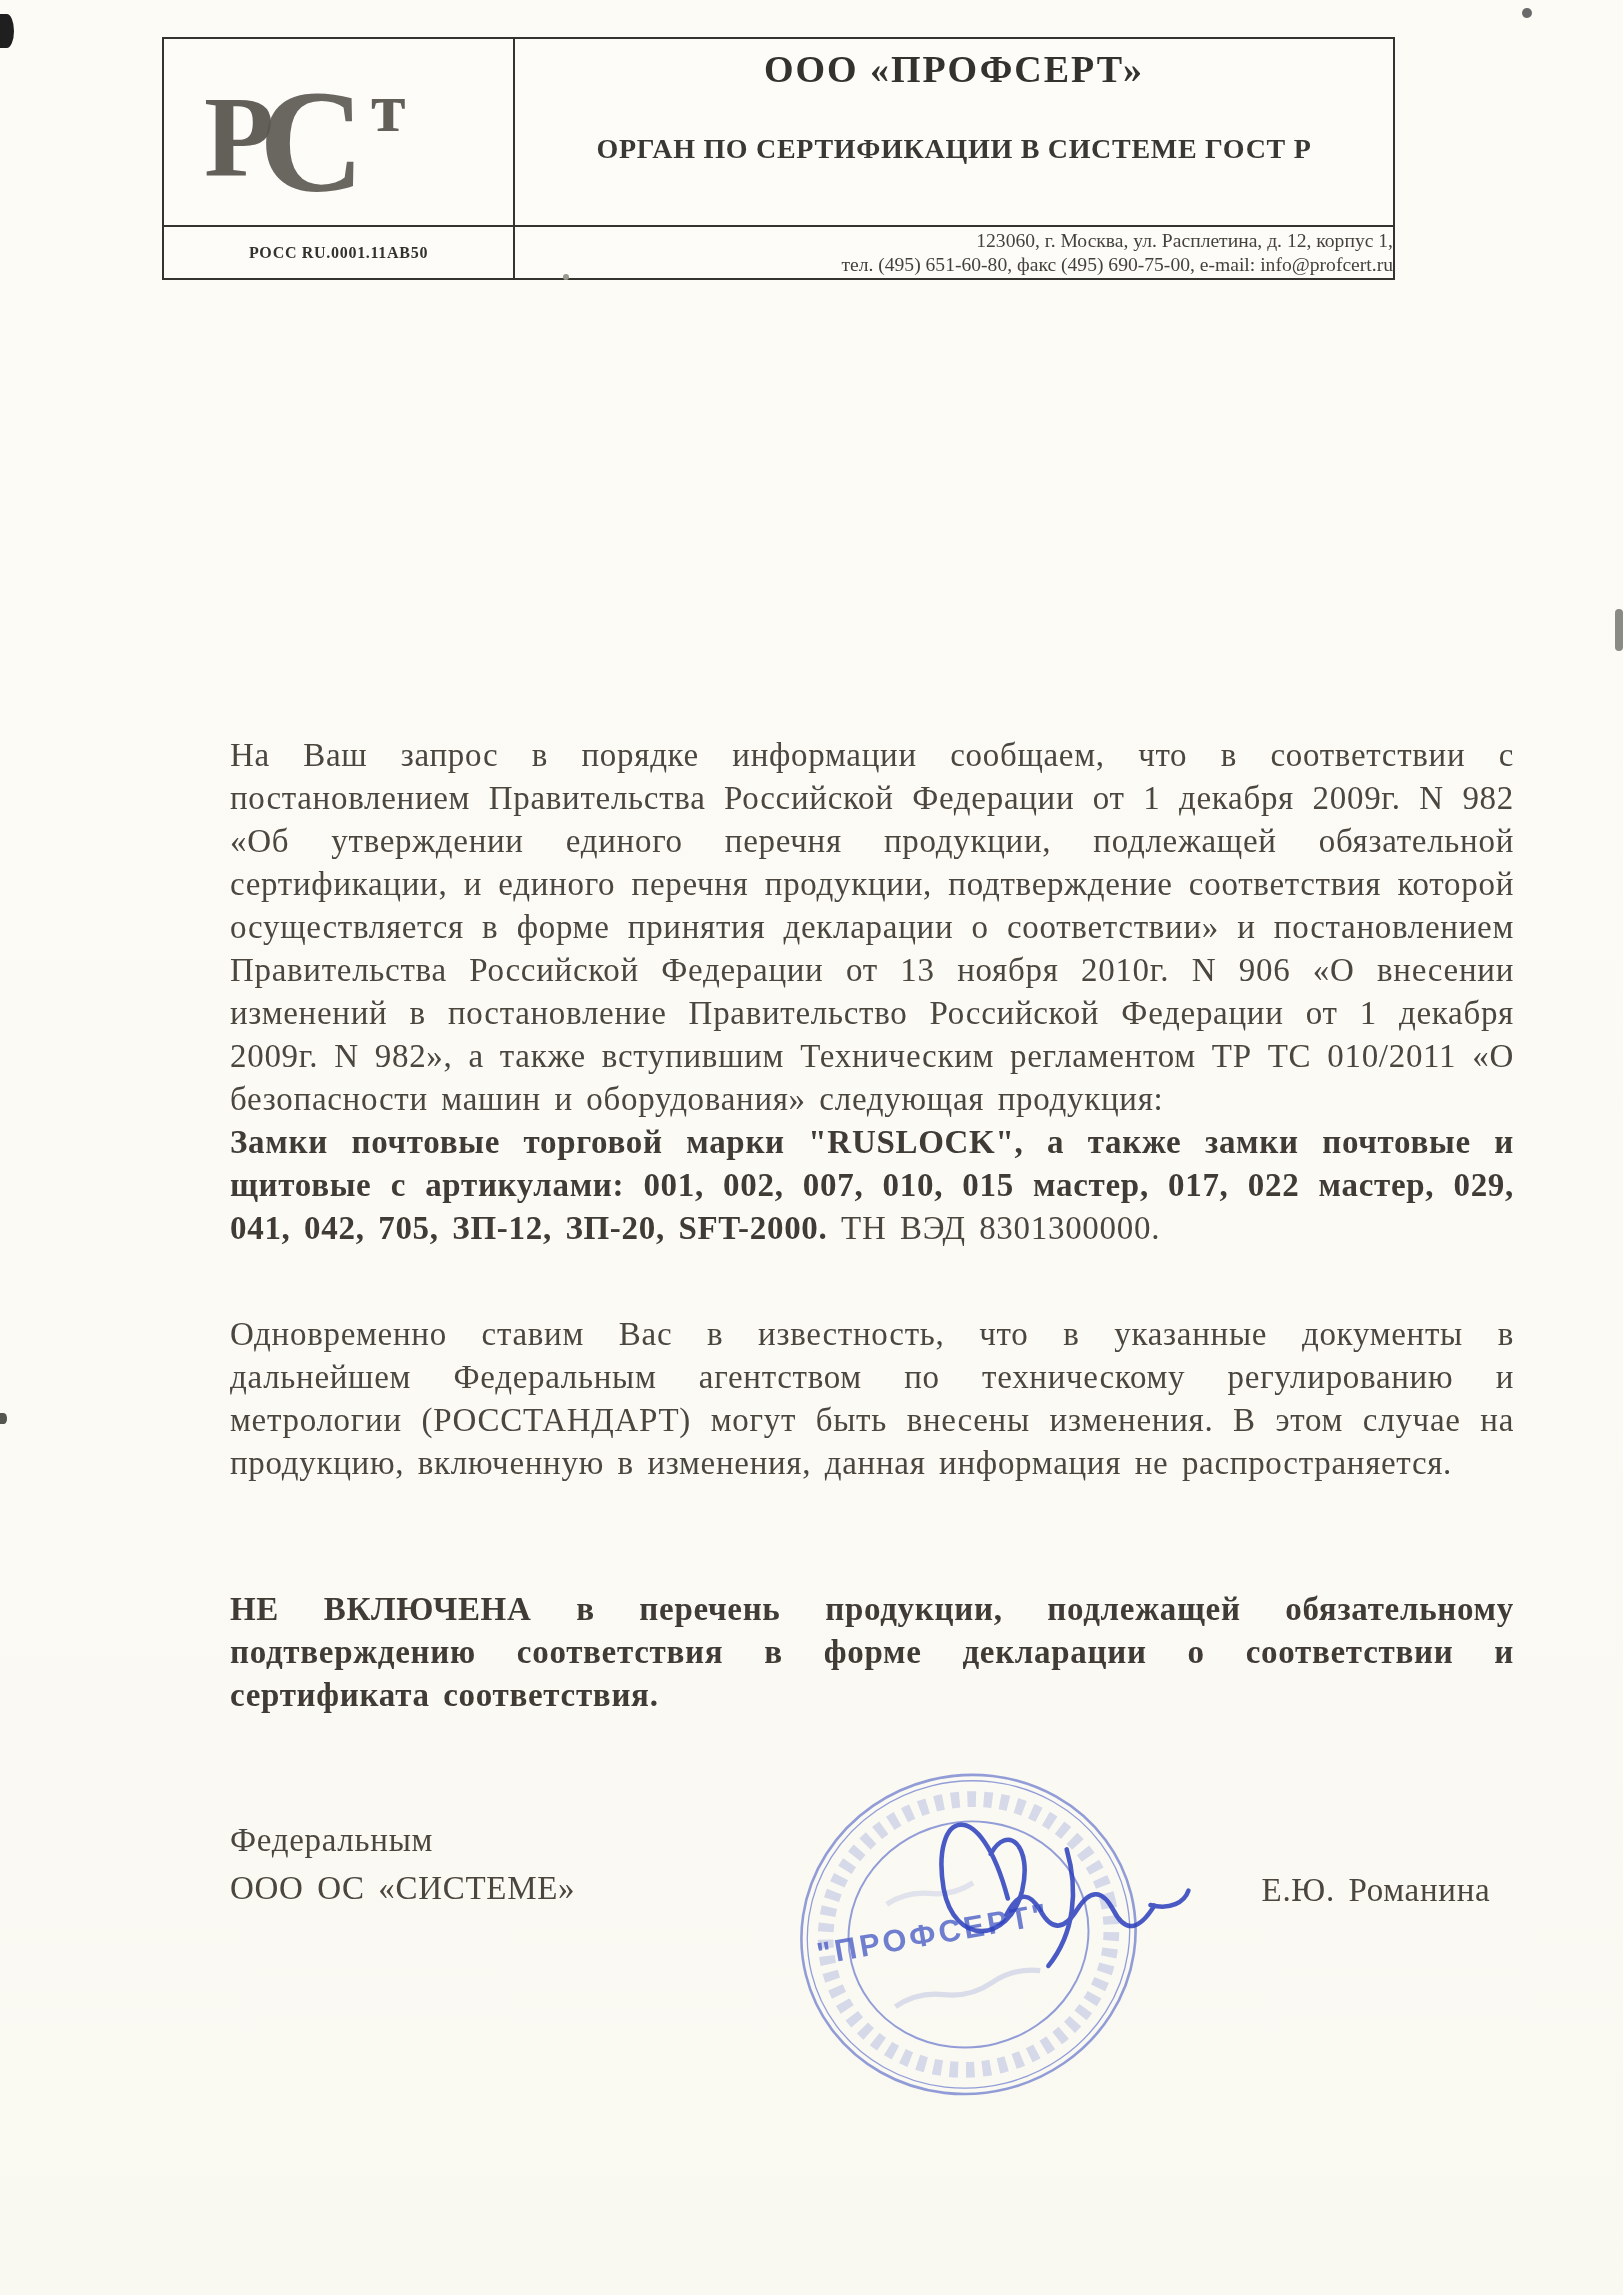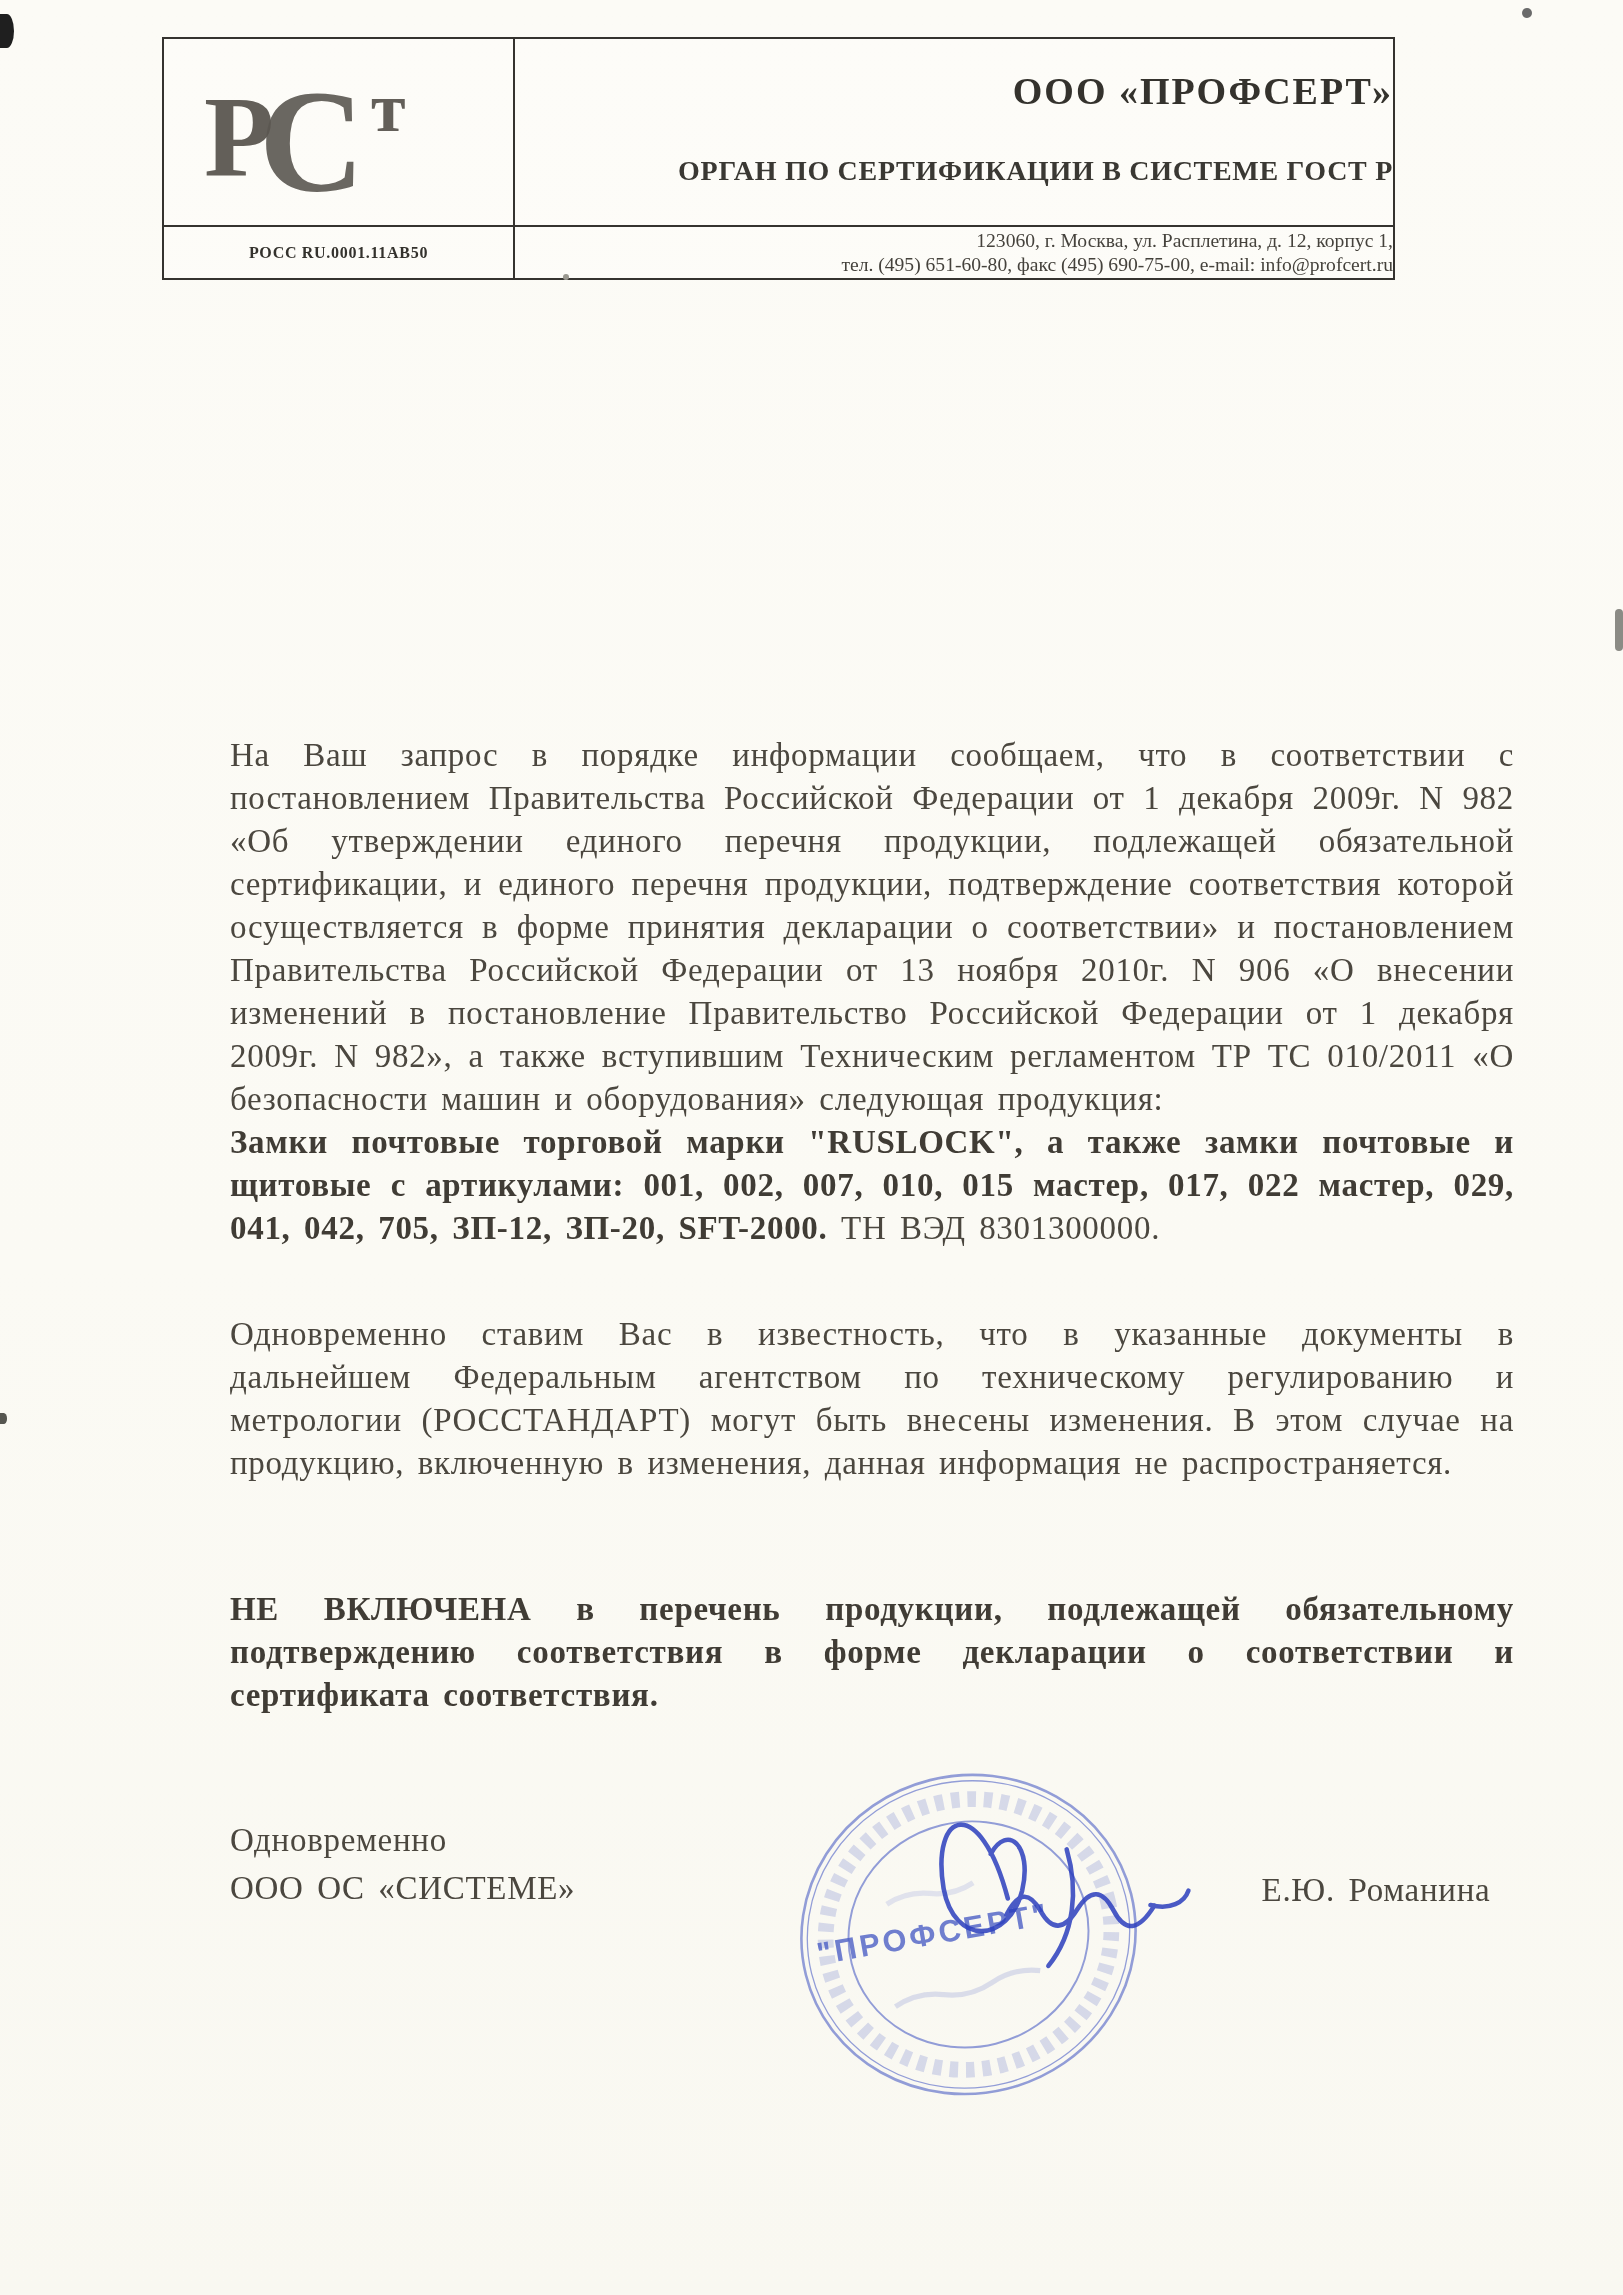--- a/index.html
+++ b/index.html
@@ -20,21 +20,21 @@
     display:grid; grid-template-columns:351px 1fr;
     border:2.6px solid #35332f;
     background:rgba(255,255,255,0.25);
   }
   .lh-logo {
     height:188px; border-right:2.6px solid #35332f; border-bottom:2.6px solid #35332f;
     display:flex; align-items:center; justify-content:center;
   }
   .lh-org {
     height:188px; border-bottom:2.6px solid #35332f;
-    text-align:right; padding-top:30px;
+    text-align:center; padding-top:8px;
   }
   .org-name { font-size:38px; font-weight:bold; letter-spacing:2px; color:#34322d; }
   .org-sub  { font-size:28px; font-weight:bold; letter-spacing:0.7px; margin-top:42px; color:#3a3833; }
   .lh-reg {
     height:51px; border-right:2.6px solid #35332f;
     display:flex; align-items:center; justify-content:center;
     font-weight:bold; font-size:16px; color:#34322d; letter-spacing:0.7px;
   }
   .lh-addr {
     height:51px; font-size:19.6px; line-height:23.6px; text-align:right;
@@ -113,21 +113,21 @@
     </p>
     <p class="para para-info">
       <span>Одновременно  ставим Вас в известность, что в указанные документы в дальнейшем Федеральным агентством по техническому регулированию и метрологии (РОССТАНДАРТ) могут быть внесены изменения. В этом случае на продукцию, включенную в изменения, данная информация не распространяется.</span>
     </p>
     <p class="para para-not-included">
       <span>НЕ ВКЛЮЧЕНА в перечень продукции, подлежащей обязательному подтверждению соответствия в форме декларации о соответствии и сертификата соответствия.</span>
     </p>
 
     <div class="sig-row">
       <div class="sig-left">
-        <div>Одновременно</div>
+        <div>Федеральным</div>
         <div>ООО ОС «СИСТЕМЕ»</div>
       </div>
       <div class="sig-name">Е.Ю. Романина</div>
     </div>
   </div>
 
   <div class="stamp-wrap">
     <svg width="537" height="504" viewBox="0 0 820 770" aria-hidden="true">
       <g transform="rotate(-14 410 375)" stroke="#5365c7" fill="none" opacity="0.62">
         <ellipse cx="410" cy="375" rx="256" ry="243" stroke-width="4"></ellipse>

